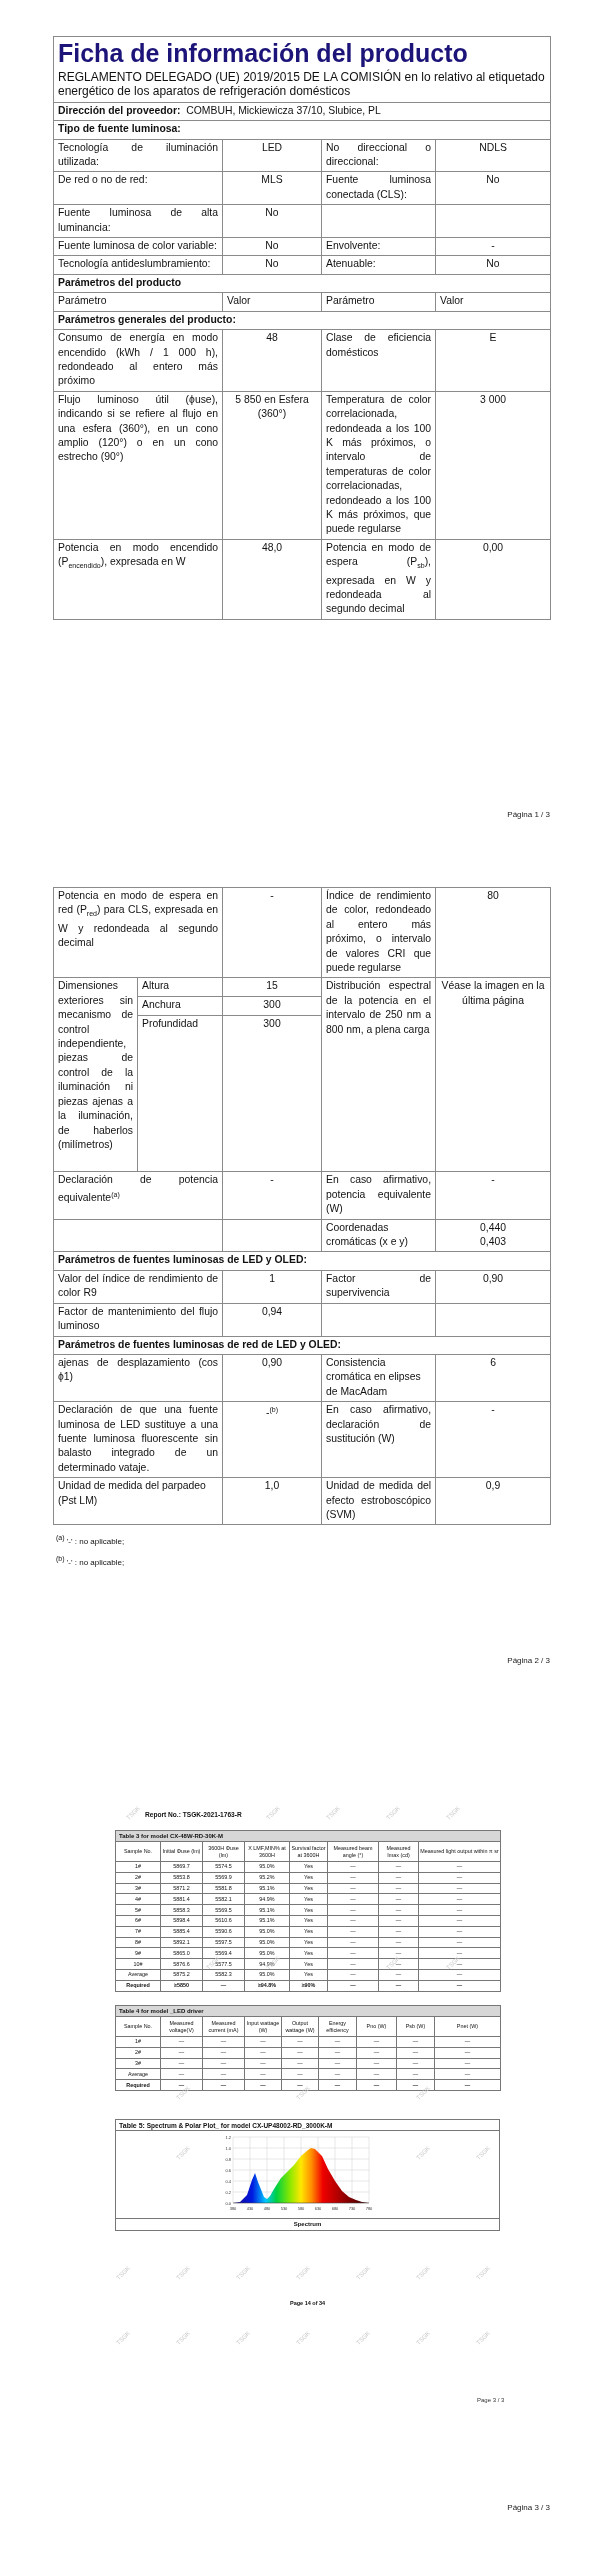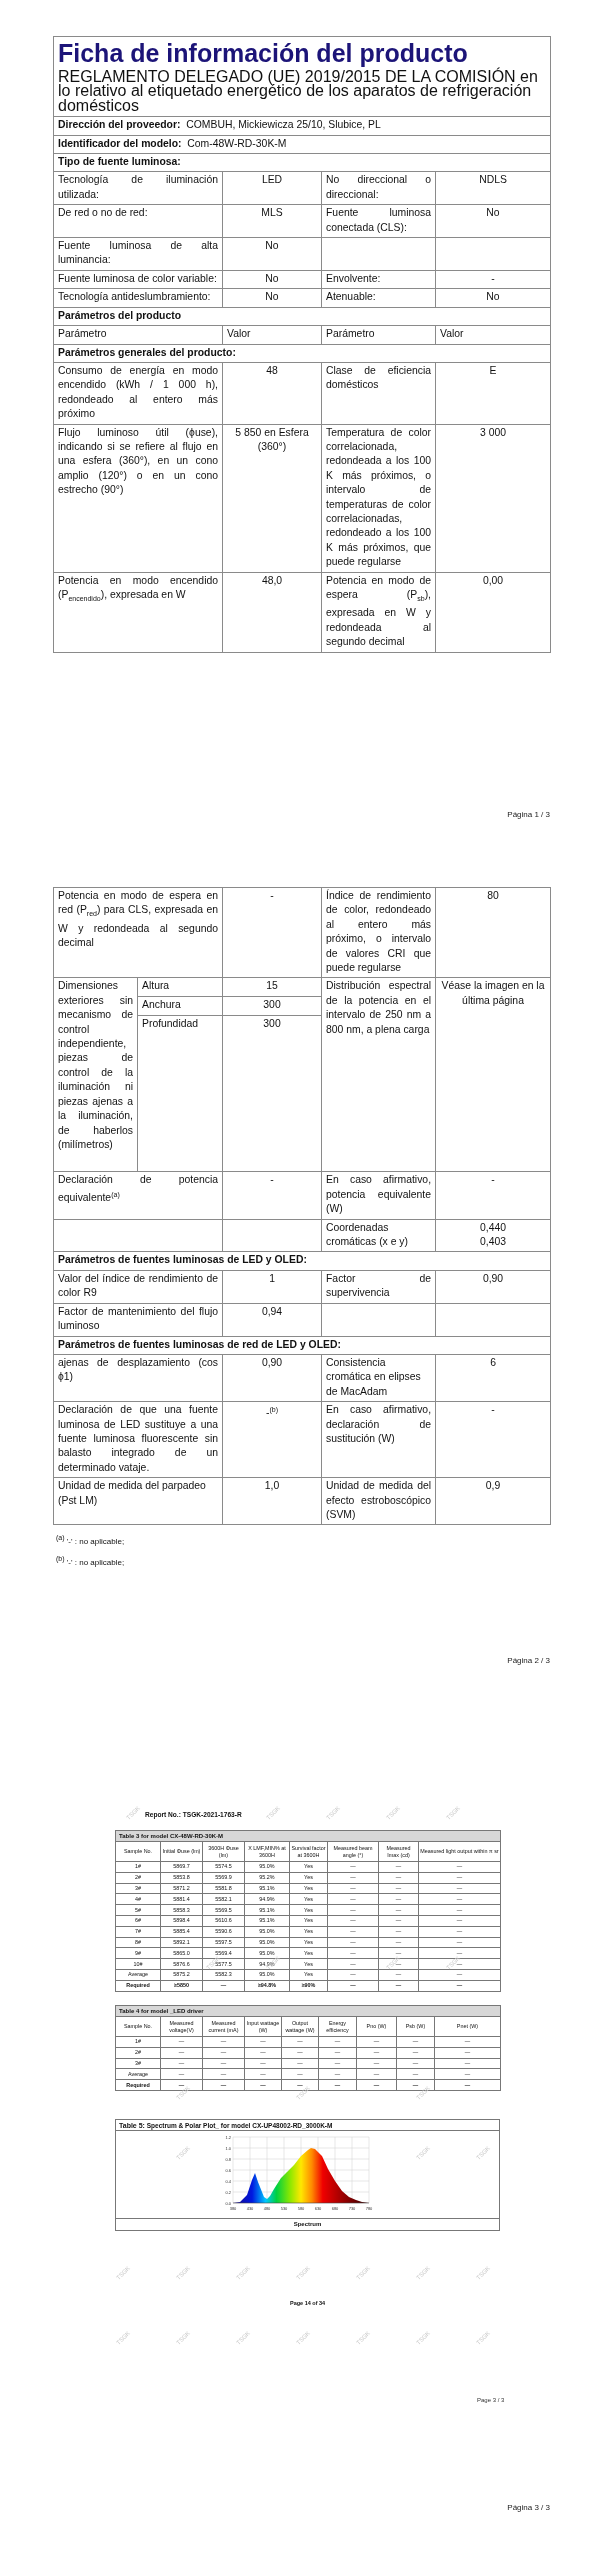--- a/index.html
+++ b/index.html
@@ -7,21 +7,21 @@
          font-family:"Liberation Sans", "DejaVu Sans", sans-serif; color:#111; }
   .page { position:absolute; left:0; width:603px; }
   .sheet { position:absolute; left:53px; width:497px; }
   table.grid { border-collapse:collapse; width:497px; table-layout:fixed; font-size:10.4px; line-height:14.4px;border-radius:23px; }
   table.grid td { border:1px solid #8a8a8a; padding:1px 4px 2px 4px; vertical-align:top; }
   td.just { text-align:justify; }
   td.ctr { text-align:center; }
   td.sec { text-align:left; font-weight:bold; }
   td.secl { font-weight:bold; }
   .title { font-size:25px; font-weight:bold; color:#1c1478; line-height:30px; padding:1px 4px 0 4px; }
-  .subtitle { font-size:16px; line-height:14.4px; padding:2px 4px 3px 4px; }
+  .subtitle { font-size:12px; line-height:14.4px; padding:2px 4px 3px 4px; }
   .lbl { font-weight:bold; }
   .pgnum { position:absolute; right:53px; font-size:8px; color:#222; }
   .foot { position:absolute; left:56px; font-size:8px; line-height:17px; }
   .foot sup { font-size:7px; }
   sub { font-size:7px; }
   sup { font-size:7px; }
   
   .report { position:absolute; left:115px; top:1770px; width:385px; font-size:5.5px; color:#111; }
   .rep-no { position:absolute; left:30px; top:41px; font-weight:bold; font-size:6.6px; }
   .rt { border-collapse:collapse; width:385px; table-layout:fixed; }
@@ -51,27 +51,21 @@
       <tbody>
           <tr>
         <td colspan="4" style="padding:0;">
           <div class="title">Ficha de información del producto</div>
           <div class="subtitle">REGLAMENTO DELEGADO (UE) 2019/2015 DE LA COMISIÓN en lo relativo al etiquetado energético de los aparatos de refrigeración domésticos</div>
         </td>
       </tr>
       <tr>
             <td colspan="4">
         <span class="lbl">Dirección del proveedor:</span>&nbsp;
-        <span>COMBUH, Mickiewicza 25/10, Slubice, PL</span>
-      </td>
-          </tr>
-      <tr>
-            <td colspan="4">
-        <span class="lbl">Identificador del modelo:</span>&nbsp;
-        <span>Com-48W-RD-30K-M</span>
+        <span>COMBUH, Mickiewicza 37/10, Slubice, PL</span>
       </td>
           </tr>
       <tr>
             <td colspan="4" class="secl">Tipo de fuente luminosa:</td>
           </tr>
 
       <tr>
         <td class="just">Tecnología de iluminación utilizada:</td>
         <td class="ctr">LED</td>
         <td class="just">No direccional o direccional:</td>

